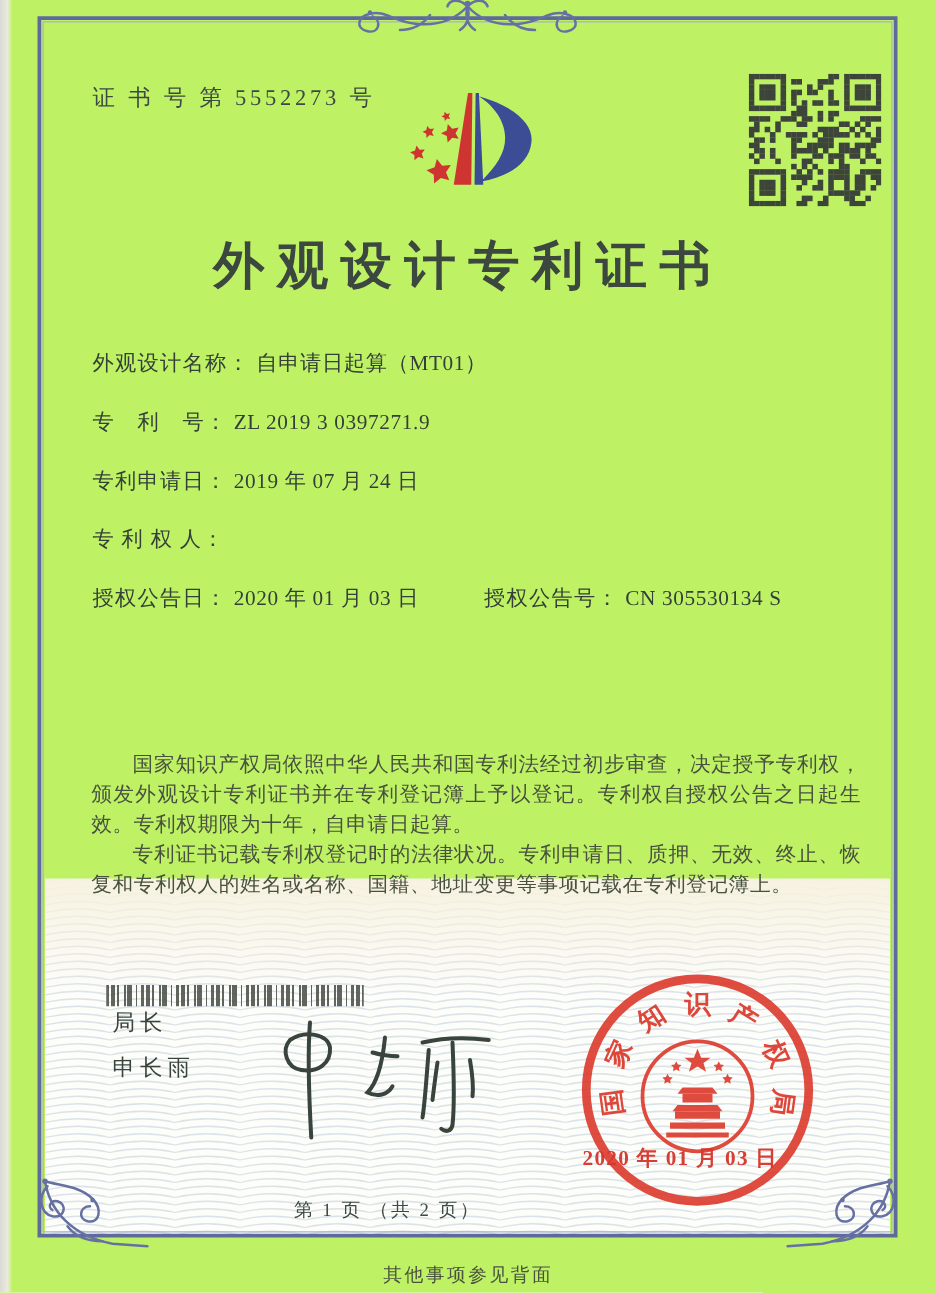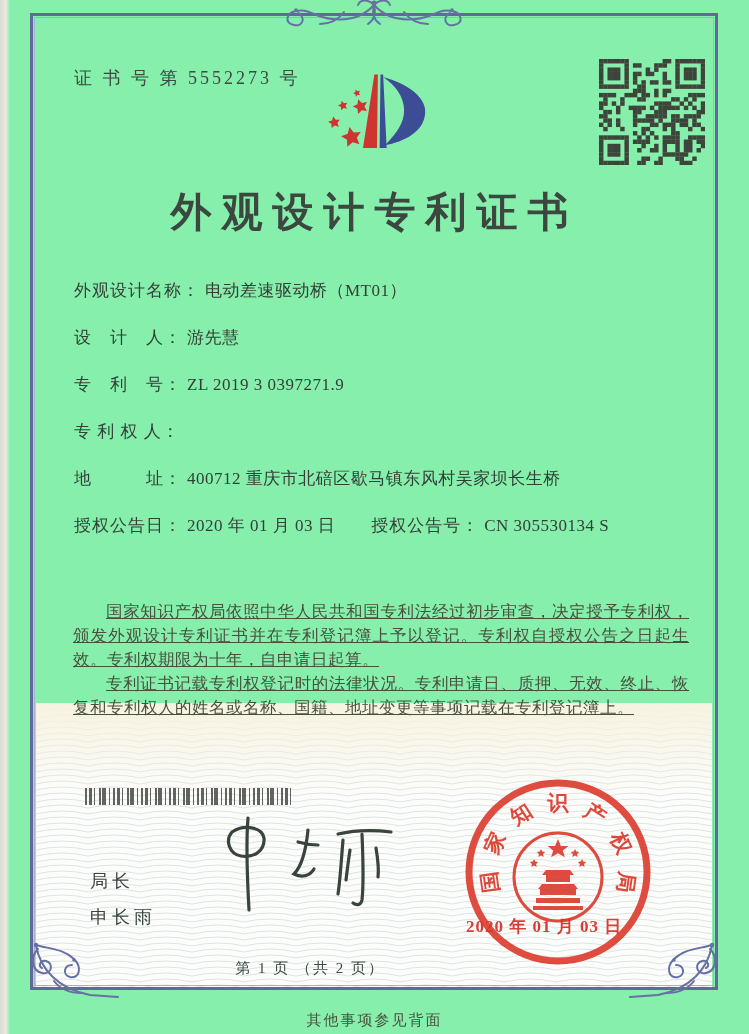--- a/index.html
+++ b/index.html
@@ -1,20 +1,20 @@
 <!DOCTYPE html>
 <html><head>
 <meta charset="utf-8">
 <style>
   * { margin:0; padding:0; box-sizing:border-box; }
   html,body { width:749px; }
   body { font-family:"Liberation Serif","DejaVu Serif",serif; }
   .page {
     position:relative; width:749px; height:1034px;
-    background:#86efac; overflow:hidden;
+    background:#bef264; overflow:hidden;
   }
   .scan-edge {
     position:absolute; left:0; top:0; width:10px; height:1034px;
     background:linear-gradient(90deg,#d9dad6,#eceade 60%,rgba(247,242,224,0));
   }
   
   .frame {
     position:absolute; left:30px; top:13px; width:688px; height:977px;
     border:3px solid #5f6a9c; z-index:1; pointer-events:none;
   }
@@ -46,35 +46,35 @@
     font-size:41px; font-weight:bold; color:#3b473f; letter-spacing:10px; z-index:2;
   }
   .fields {
     position:absolute; left:74px; top:281px; width:620px; z-index:2;
     display:flex; flex-direction:column; gap:28px;
     font-size:17px; color:#333f37; line-height:19px;
   }
   .field-row { display:flex; white-space:nowrap; }
   .field-label { letter-spacing:1px; }
   .field-value { margin-left:5px; letter-spacing:0.5px; }
-  .grant-col { margin-left:36px; display:flex;justify-content:flex-end; }
+  .grant-col { margin-left:52px; display:flex;justify-content:flex-end; }
   .paragraphs {
     position:absolute; left:73px; top:600px; width:616px; z-index:2;
     font-size:16.5px; line-height:24px; color:#48513f; text-align:justify;
   }
-  .paragraphs p { text-indent:2em; margin:0; letter-spacing:0.5px;text-decoration:underline; }
+  .paragraphs p { text-indent:2em; margin:0; letter-spacing:0.5px; }
   .barcode {
     position:absolute; left:85px; top:788px; width:206px; height:17px; z-index:2; opacity:.85;
     background:repeating-linear-gradient(90deg,
       #454b42 0 2px, transparent 2px 4px, #454b42 4px 7px, transparent 7px 9px,
       #454b42 9px 10px, transparent 10px 14px, #454b42 14px 16px, transparent 16px 17px,
       #454b42 17px 21px, transparent 21px 24px, #454b42 24px 25px, transparent 25px 28px);
   }
-  .director { position:absolute; left:90px; top:864px; z-index:2; font-size:18px;
-    color:#39443c; letter-spacing:4px; line-height:36px;font-family:Liberation Mono, monospace; }
+  .director { position:absolute; left:90px; top:800px; z-index:2; font-size:18px;
+    color:#39443c; letter-spacing:4px; line-height:36px; }
   .signature { position:absolute; left:210px; top:812px; z-index:2; }
   .seal { position:absolute; left:461px; top:775px; width:194px; height:194px; z-index:3; }
   .seal-char {
     position:absolute; font-size:21px; font-weight:bold; color:#dc392b;
     font-family:"Liberation Serif",serif; opacity:.92;
   }
   .seal-date {
     position:absolute; left:466px; top:915px; z-index:4; font-size:17px;
     color:#d7352a; letter-spacing:1px; font-weight:bold; opacity:.95;
   }
@@ -508,36 +508,32 @@
       <rect x="16.96" y="101.76" width="4.44" height="4.44" fill="#3d443a"></rect>
       <rect x="21.200000000000003" y="101.76" width="4.44" height="4.44" fill="#3d443a"></rect>
       <rect x="25.44" y="101.76" width="4.44" height="4.44" fill="#3d443a"></rect>
     </svg>
 
   <div class="title">外观设计专利证书</div>
 
   <div class="fields">
     <div class="field-row">
       <span class="field-label">外观设计名称：</span>
-      <span class="field-value">电动差速驱动桥（MT01）</span>
-    </div>
-    <div class="field-row">
-      <span class="field-label">设　计　人：</span>
-      <span class="field-value">游先慧</span>
+      <span class="field-value">自申请日起算（MT01）</span>
     </div>
     <div class="field-row">
       <span class="field-label">专　利　号：</span>
       <span class="field-value">ZL 2019 3 0397271.9</span>
     </div>
     <div class="field-row">
-      <span class="field-label">专 利 权 人：</span>
+      <span class="field-label">专利申请日：</span>
+      <span class="field-value">2019 年 07 月 24 日</span>
     </div>
     <div class="field-row">
-      <span class="field-label">地　　　址：</span>
-      <span class="field-value">400712 重庆市北碚区歇马镇东风村吴家坝长生桥</span>
+      <span class="field-label">专 利 权 人：</span>
     </div>
     <div class="field-row">
       <span class="field-label">授权公告日：</span>
       <span class="field-value">2020 年 01 月 03 日</span>
       <span class="grant-col">
         <span class="field-label">授权公告号：</span>
         <span class="field-value">CN 305530134 S</span>
       </span>
     </div>
   </div>

